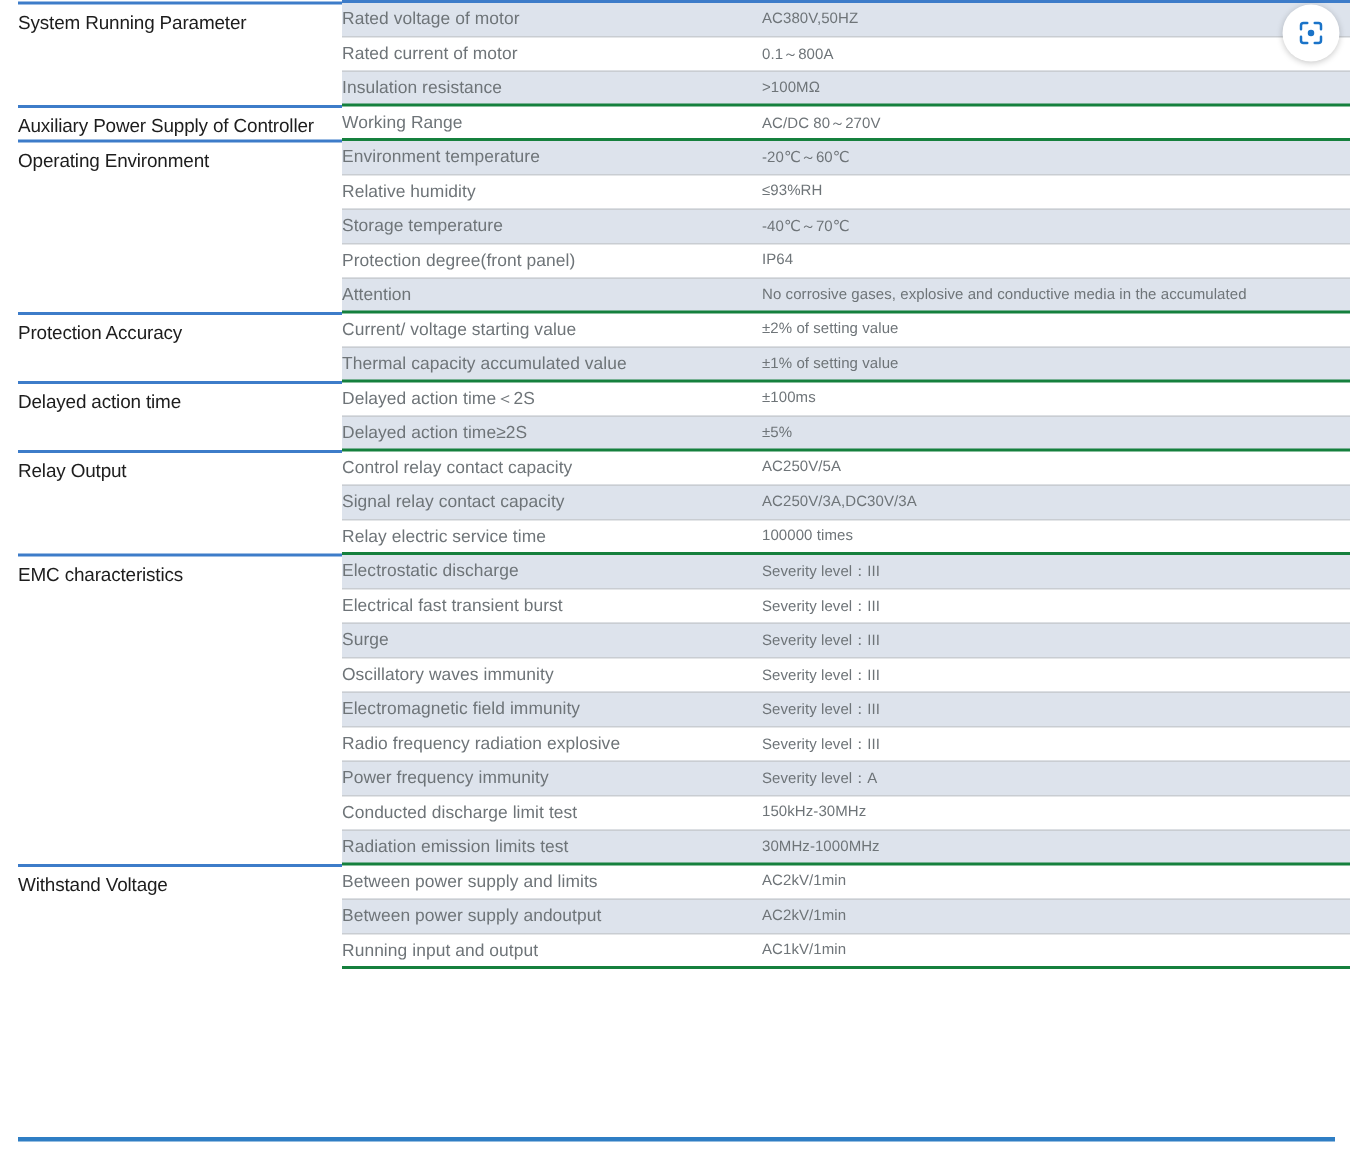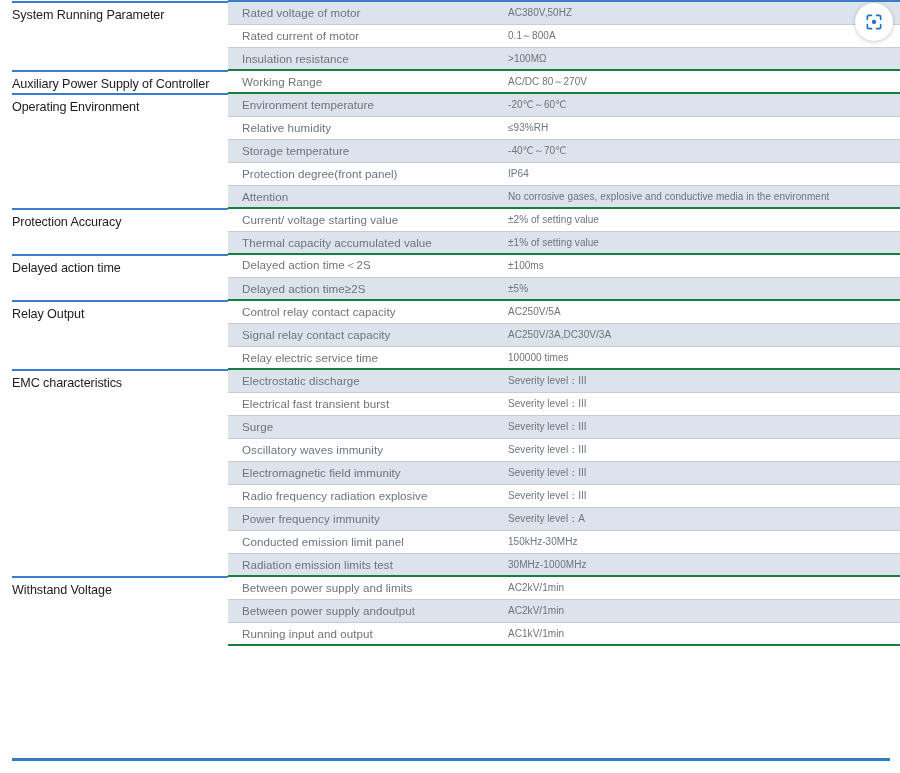--- a/index.html
+++ b/index.html
@@ -57,21 +57,20 @@
     padding-top: 7px;
   }
   td.group-cell .group-label {
     display: block;
     line-height: 14px;
     white-space: nowrap;
   }
 
   
   td.param-cell {
-    padding-left: 14px;
     padding-right: 8px;
     font-size: 11.6px;
     color: #6e7478;
     letter-spacing: 0.05px;
     white-space: nowrap;
   }
 
   
   td.value-cell {
     padding-left: 14px;
@@ -197,21 +196,21 @@
         <tr class="spec-row shaded">
           <td class="param-cell">Storage temperature</td>
           <td class="value-cell">-40℃～70℃</td>
         </tr>
         <tr class="spec-row plain">
           <td class="param-cell">Protection degree(front panel)</td>
           <td class="value-cell">IP64</td>
         </tr>
         <tr class="spec-row shaded group-end">
           <td class="param-cell">Attention</td>
-          <td class="value-cell">No corrosive gases, explosive and conductive media in the environment</td>
+          <td class="value-cell">No corrosive gases, explosive and conductive media in the accumulated</td>
         </tr>
         <tr class="spec-row plain group-start">
           <td class="group-cell" rowspan="2">
             <span class="group-label">Protection Accuracy</span>
           </td>
           <td class="param-cell">Current/ voltage starting value</td>
           <td class="value-cell">±2% of setting value</td>
         </tr>
         <tr class="spec-row shaded group-end">
           <td class="param-cell">Thermal capacity accumulated value</td>
@@ -268,21 +267,21 @@
         </tr>
         <tr class="spec-row plain">
           <td class="param-cell">Radio frequency radiation explosive</td>
           <td class="value-cell">Severity level：III</td>
         </tr>
         <tr class="spec-row shaded">
           <td class="param-cell">Power frequency immunity</td>
           <td class="value-cell">Severity level：A</td>
         </tr>
         <tr class="spec-row plain">
-          <td class="param-cell">Conducted emission limit panel</td>
+          <td class="param-cell">Conducted discharge limit test</td>
           <td class="value-cell">150kHz-30MHz</td>
         </tr>
         <tr class="spec-row shaded group-end">
           <td class="param-cell">Radiation emission limits test</td>
           <td class="value-cell">30MHz-1000MHz</td>
         </tr>
         <tr class="spec-row plain group-start">
           <td class="group-cell" rowspan="3">
             <span class="group-label">Withstand Voltage</span>
           </td>

